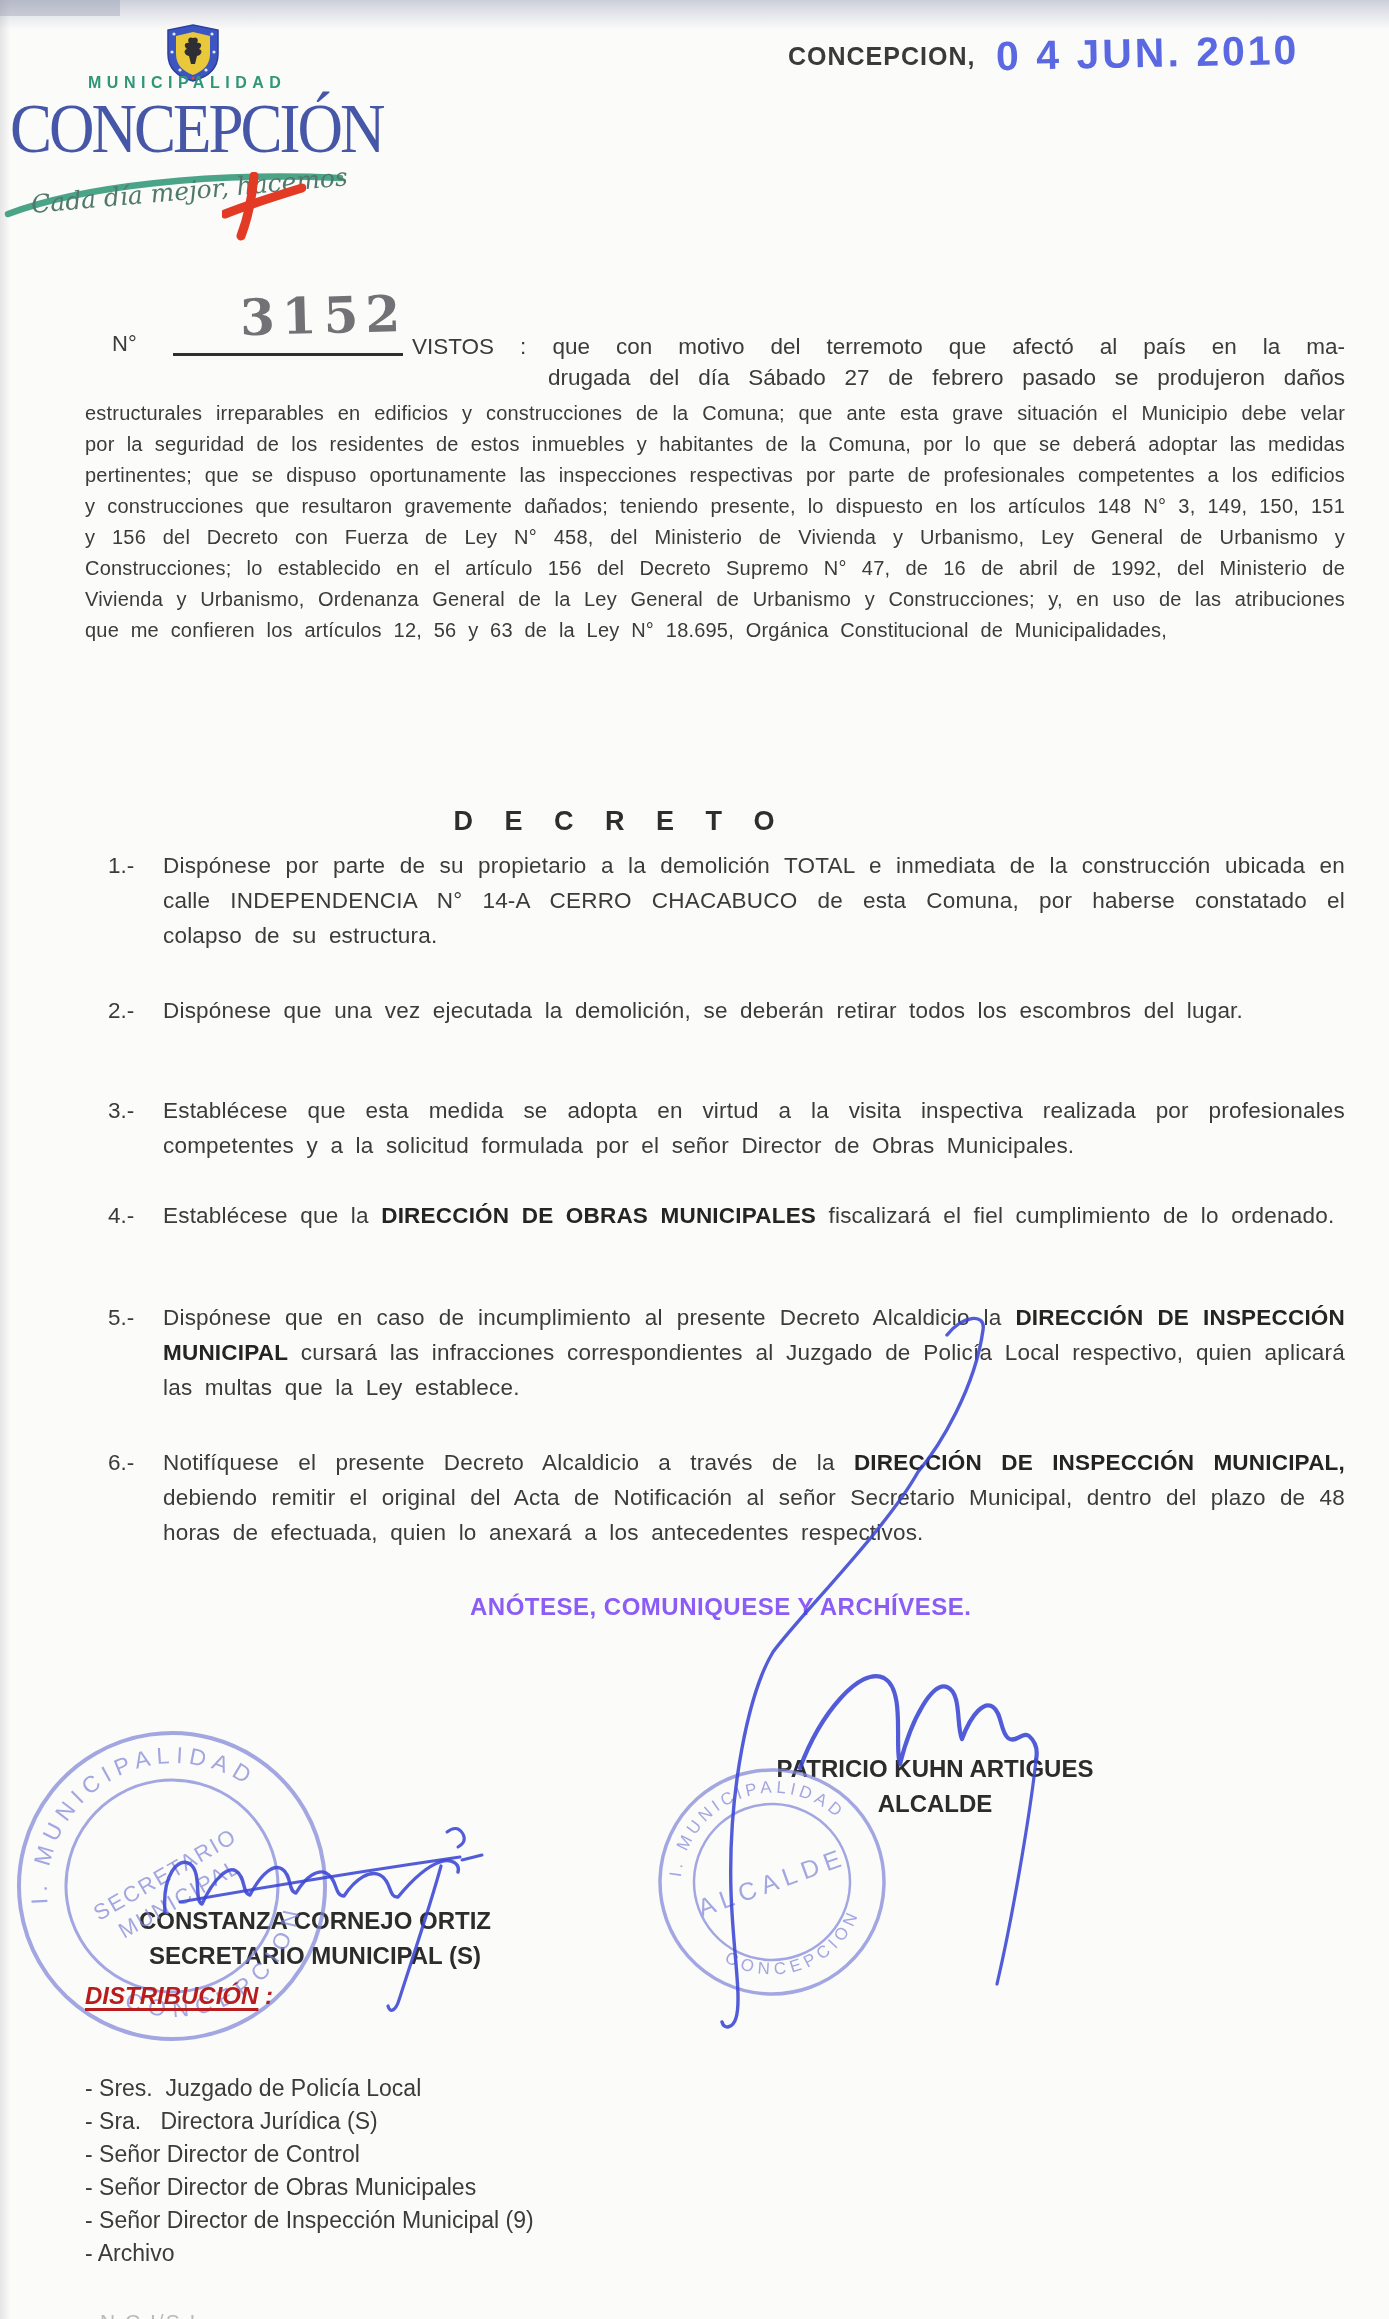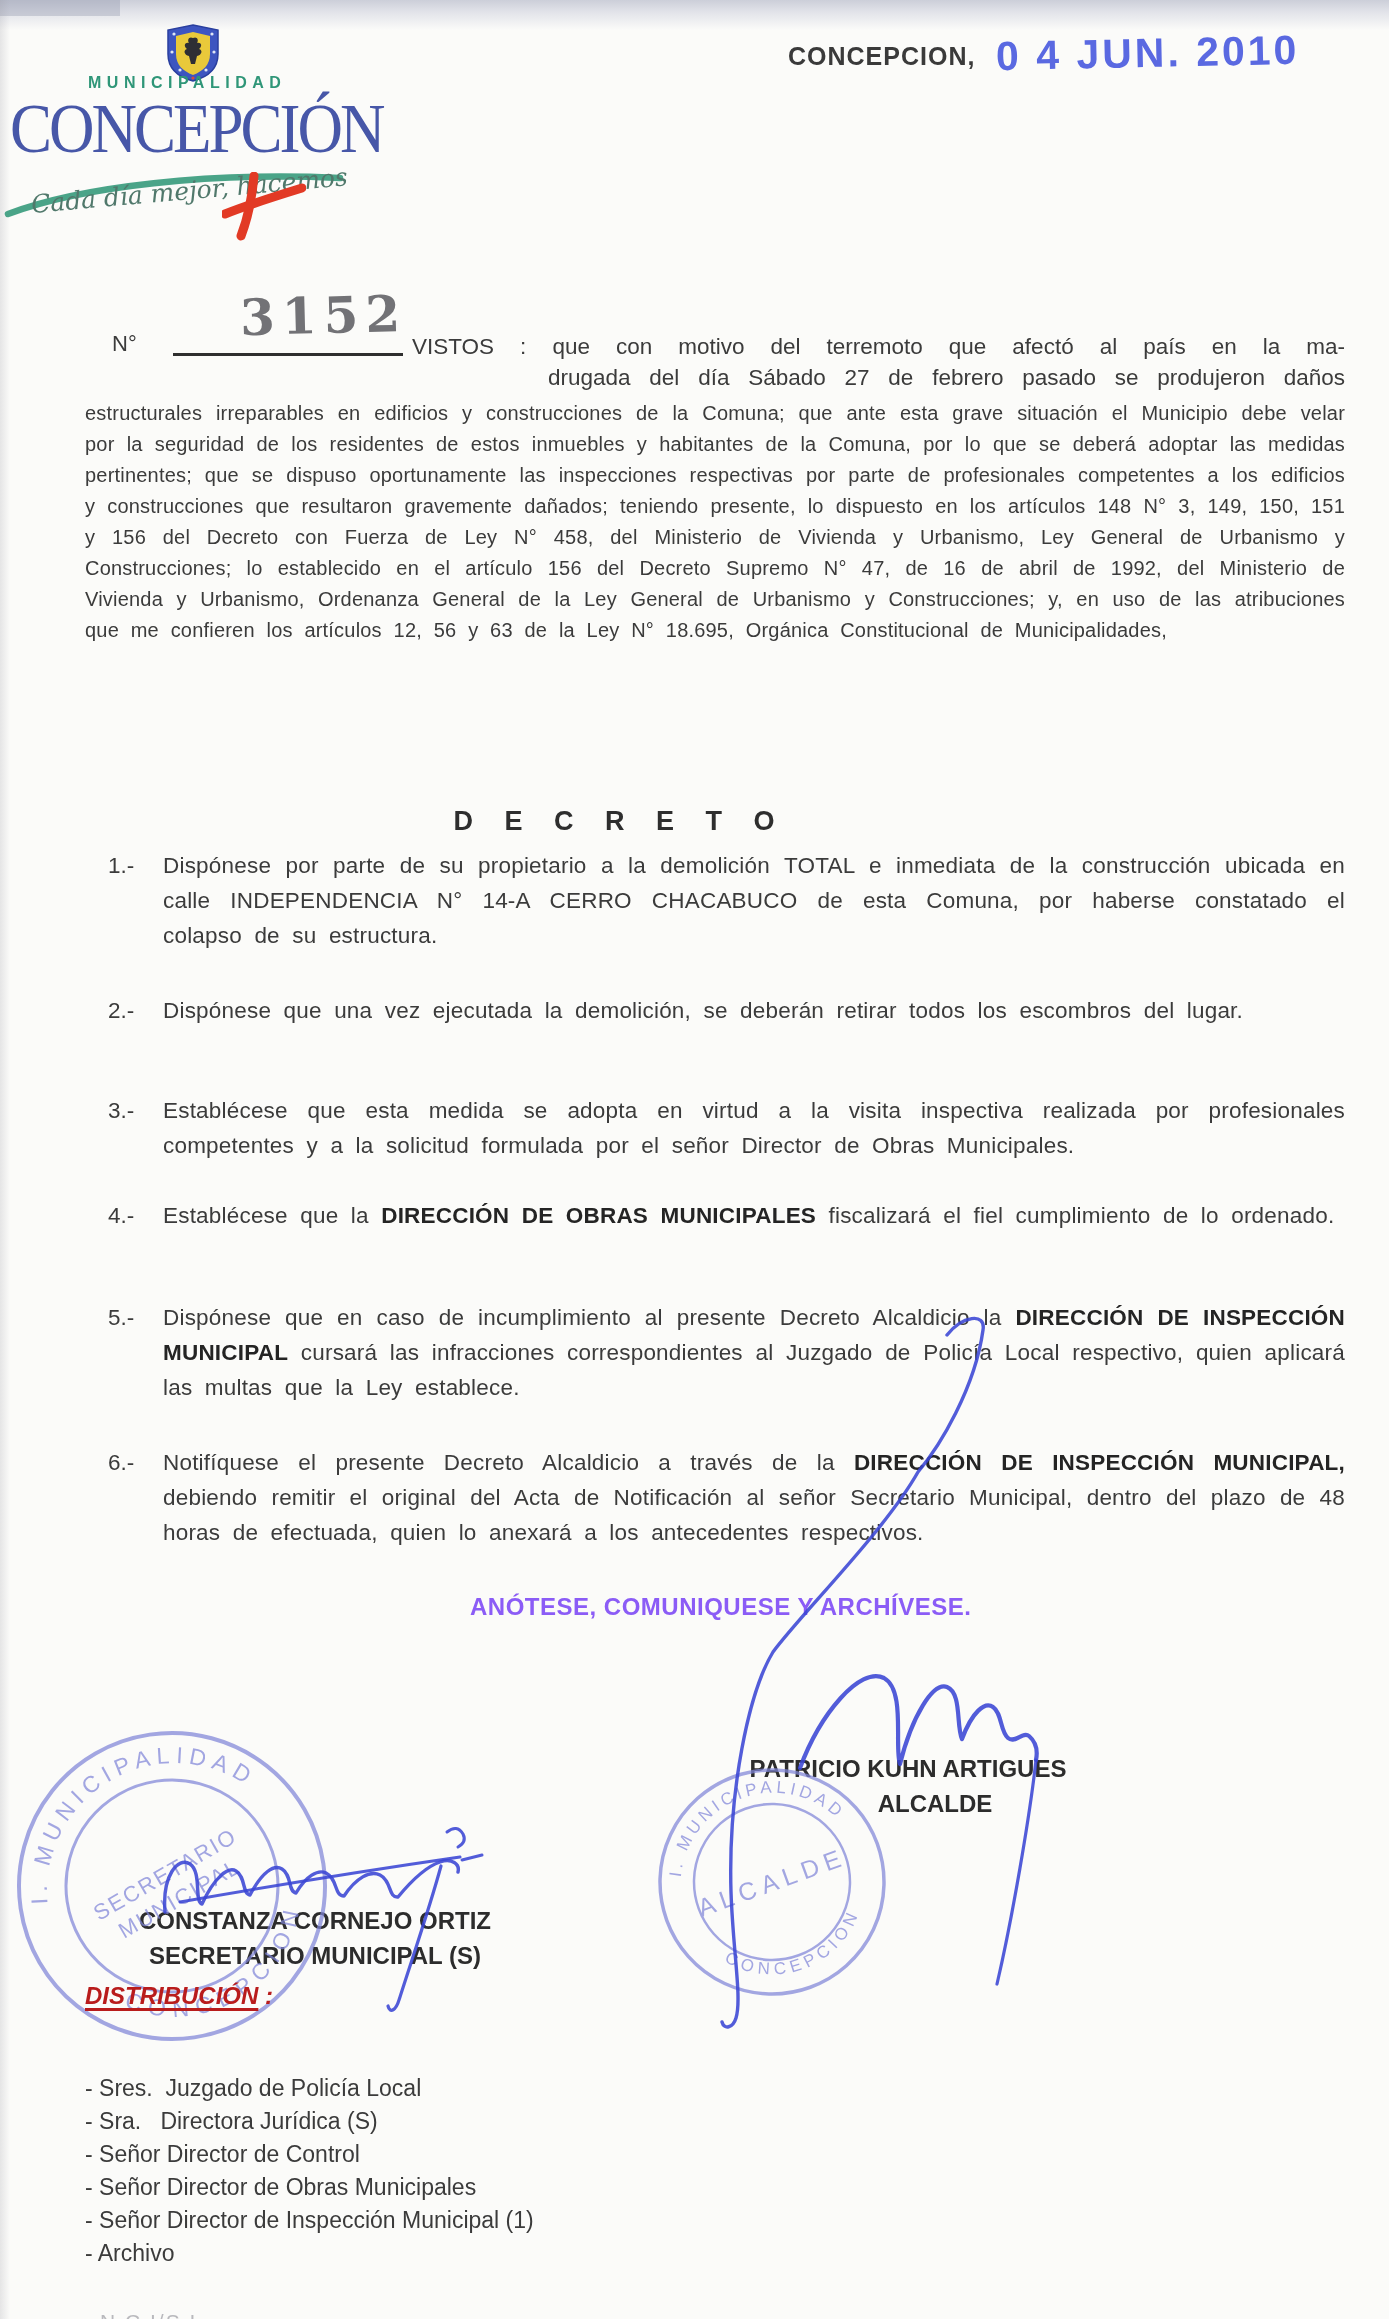--- a/index.html
+++ b/index.html
@@ -44,21 +44,21 @@
   
   .item-num{left:108px;width:52px;font-size:22.5px;line-height:35px;}
   .item-text{left:163px;width:1182px;font-size:22.5px;line-height:35px;text-align:justify;
     word-spacing:6px;letter-spacing:.2px;}
   .item-text b{color:#242424;}
   .t1{top:848px;} .t2{top:993px;} .t3{top:1093px;} .t4{top:1198px;} .t5{top:1300px;} .t6{top:1445px;}
 
   .closing{left:470px;top:1593px;font-size:24px;font-weight:bold;letter-spacing:.5px;color:#8b5cf6;}
 
   
-  .sig-mayor-name{left:708px;top:1755px;width:400px;text-align:center;font-size:24px;font-weight:bold;color:#2c2c2c;}
+  .sig-mayor-name{left:735px;top:1755px;width:400px;text-align:center;font-size:24px;font-weight:bold;color:#2c2c2c;}
   .sig-mayor-title{left:735px;top:1790px;width:400px;text-align:center;font-size:24px;font-weight:bold;color:#2c2c2c;}
   .sig-sec-name{left:115px;top:1907px;width:400px;text-align:center;font-size:24px;font-weight:bold;color:#2c2c2c;}
   .sig-sec-title{left:115px;top:1942px;width:400px;text-align:center;font-size:24px;font-weight:bold;color:#2c2c2c;}
 
   .ink-overlay{left:0;top:0;width:1389px;height:2319px;pointer-events:none;}
   .ink{stroke:#3a46d4;fill:none;stroke-linecap:round;stroke-linejoin:round;opacity:.88;}
   .stamp{opacity:.72;}
   .stamp circle{fill:none;stroke:#8186d9;}
   .stamp text{fill:#8186d9;font-family:"Liberation Sans",sans-serif;}
 
@@ -187,18 +187,18 @@
   </svg>
 
   <div class="abs dist-heading">
     <span class="u">DISTRIBUCIÓN</span><span> :</span>
   </div>
   <div class="abs dist-list">
     <div class="dist-item">- Sres.  Juzgado de Policía Local</div>
     <div class="dist-item">- Sra.   Directora Jurídica (S)</div>
     <div class="dist-item">- Señor Director de Control</div>
     <div class="dist-item">- Señor Director de Obras Municipales</div>
-    <div class="dist-item">- Señor Director de Inspección Municipal (1)</div>
+    <div class="dist-item">- Señor Director de Inspección Municipal (9)</div>
     <div class="dist-item">- Archivo</div>
   </div>
   <div class="abs footer-fragment">N.C.I/S.I</div>
 
 </div>
 
 </body></html>

